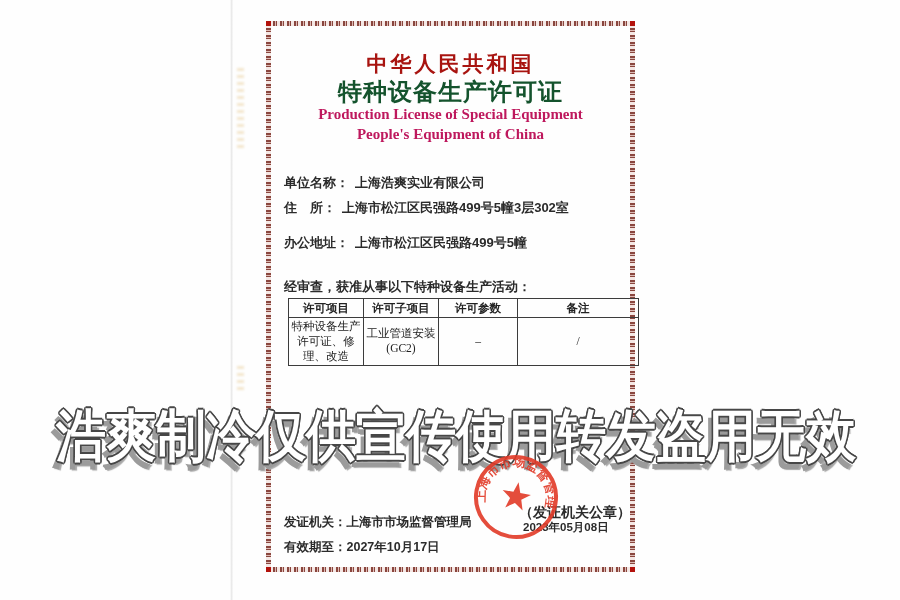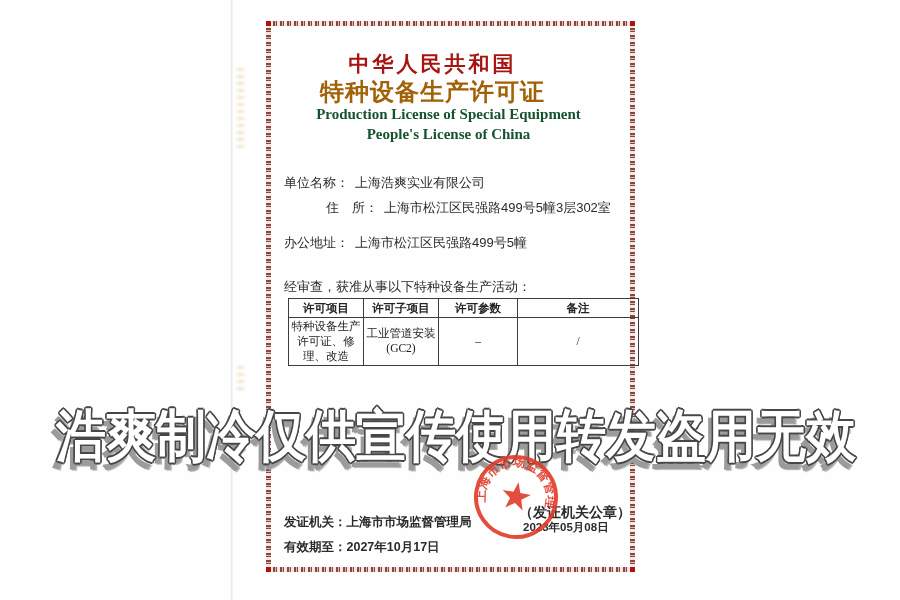--- a/index.html
+++ b/index.html
@@ -19,28 +19,28 @@
   .b-top,.b-bottom{left:0;right:0;height:5px;
     background:repeating-linear-gradient(90deg,#8a463e 0 2px,#dcbab4 2px 3px,#8a463e 3px 4px,#f4e7e4 4px 7px);}
   .b-top{top:0;} .b-bottom{bottom:0;}
   .b-left,.b-right{top:0;bottom:0;width:5px;
     background:repeating-linear-gradient(180deg,#8a463e 0 2px,#dcbab4 2px 3px,#8a463e 3px 4px,#f4e7e4 4px 7px);}
   .b-left{left:0;} .b-right{right:0;}
   .corner{position:absolute;width:5px;height:5px;background:#b3120c;}
   .c-tl{left:0;top:0}.c-tr{right:0;top:0}.c-bl{left:0;bottom:0}.c-br{right:0;bottom:0}
 
   .abs{position:absolute;z-index:2;}
-  .ctr{left:248px;width:369px;text-align:center;}
+  .ctr{left:266px;width:369px;text-align:center;}
   .title-cn1{top:50px;font-size:21px;font-weight:700;color:#a81410;letter-spacing:3px;}
-  .title-cn2{top:76px;font-size:24px;font-weight:700;color:#a16207;letter-spacing:1px;}
-  .title-en{font-family:"Liberation Serif",serif;font-weight:700;color:#14532d;font-size:15px;margin-left:16px;}
+  .title-cn2{top:76px;font-size:24px;font-weight:700;color:#14532d;letter-spacing:1px;}
+  .title-en{font-family:"Liberation Serif",serif;font-weight:700;color:#be185d;font-size:15px;}
   .title-en1{top:106px;} .title-en2{top:126px;}
   .license-line{top:150px;left:485px;font-size:13px;font-weight:700;}
-  .field{left:284px;font-size:13px;font-weight:400;white-space:nowrap;}
-  .f-unit{top:174px;} .f-res{top:199px;margin-left:42px;} .f-office{top:234px;} .f-note{top:278px;}
+  .field{left:284px;font-size:13px;font-weight:700;white-space:nowrap;}
+  .f-unit{top:174px;} .f-res{top:199px;} .f-office{top:234px;} .f-note{top:278px;}
   .field .lbl{margin-right:6px;}
 
   table.lic{position:absolute;z-index:2;left:288px;top:298px;border-collapse:collapse;
             table-layout:fixed;width:336px;font-family:"Liberation Serif",serif;}
   table.lic th,table.lic td{border:1.5px solid #3c3c3c;text-align:center;vertical-align:middle;
             font-size:11.5px;line-height:1.3;padding:1px 2px;color:#222;}
   table.lic th{height:16px;font-weight:700;}
   table.lic td{height:44px;}
   .w1{width:70px}.w2{width:70px}.w3{width:74px}.w4{width:116px}
 
@@ -76,21 +76,21 @@
     <div class="b b-right"></div>
     <div class="corner c-tl"></div>
     <div class="corner c-tr"></div>
     <div class="corner c-bl"></div>
     <div class="corner c-br"></div>
   </div>
 
   <div class="abs ctr title-cn1">中华人民共和国</div>
   <div class="abs ctr title-cn2">特种设备生产许可证</div>
   <div class="abs ctr title-en title-en1">Production License of Special Equipment</div>
-  <div class="abs ctr title-en title-en2">People's License of China</div>
+  <div class="abs ctr title-en title-en2">People's Equipment of China</div>
 
 
   <div class="abs field f-unit"><span class="lbl">单位名称：</span><span>上海浩爽实业有限公司</span></div>
   <div class="abs field f-res"><span class="lbl">住　所：</span><span>上海市松江区民强路499号5幢3层302室</span></div>
   <div class="abs field f-office"><span class="lbl">办公地址：</span><span>上海市松江区民强路499号5幢</span></div>
 
   <div class="abs field f-note">经审查，获准从事以下特种设备生产活动：</div>
 
   <table class="lic">
     <tbody>

